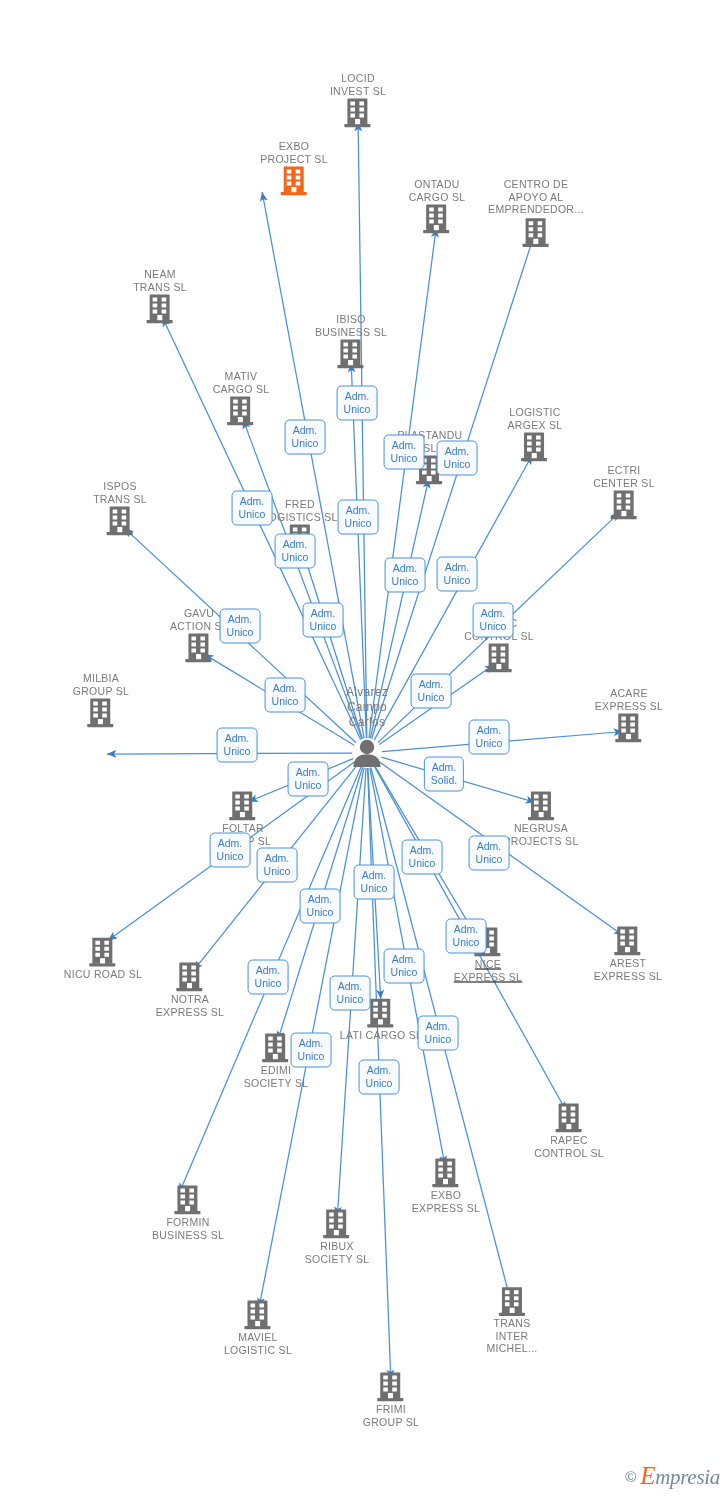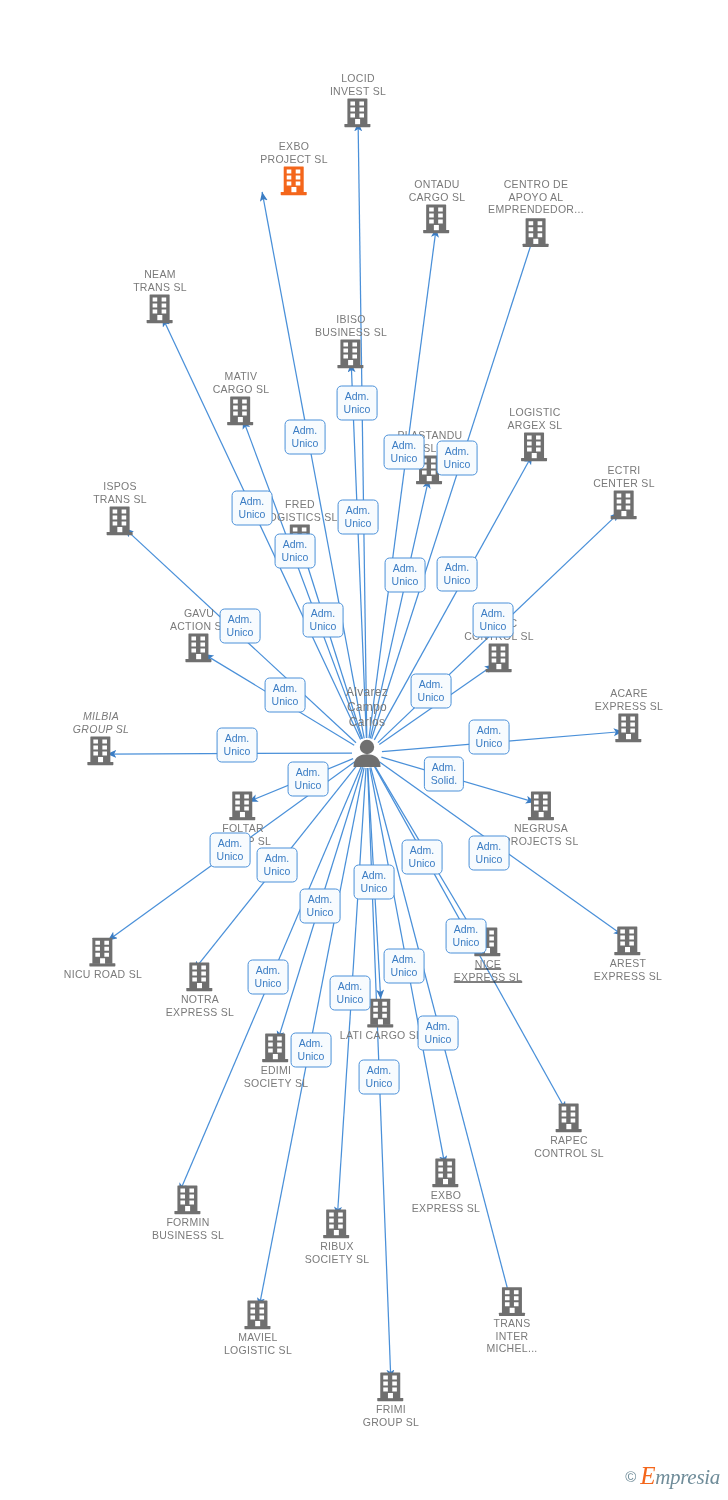--- a/index.html
+++ b/index.html
@@ -345,21 +345,21 @@
             <rect x="1.5" y="27.5" width="26" height="3.2" rx="0.6" fill="#6f6f6f"></rect>
             <rect x="7.5" y="5" width="4.6" height="4" fill="#ffffff"></rect>
             <rect x="16.5" y="5" width="4.6" height="4" fill="#ffffff"></rect>
             <rect x="7.5" y="11" width="4.6" height="4" fill="#ffffff"></rect>
             <rect x="16.5" y="11" width="4.6" height="4" fill="#ffffff"></rect>
             <rect x="7.5" y="17" width="4.6" height="4" fill="#ffffff"></rect>
             <rect x="16.5" y="17" width="4.6" height="4" fill="#ffffff"></rect>
             <rect x="12.2" y="22.5" width="5" height="5.2" fill="#ffffff"></rect>
           </svg></div>
       </div>
-      <div class="node" style="left: 101px; top: 738px; font-style: italic;">
+      <div class="node" style="left: 101px; top: 700px;">
         <div class="node-label">MILBIA
 GROUP  SL</div>
         <div class="node-icon"><svg viewBox="0 0 30 32" width="30" height="32">
             <rect x="4.5" y="2" width="20" height="26" rx="0.6" fill="#6f6f6f"></rect>
             <rect x="1.5" y="27.5" width="26" height="3.2" rx="0.6" fill="#6f6f6f"></rect>
             <rect x="7.5" y="5" width="4.6" height="4" fill="#ffffff"></rect>
             <rect x="16.5" y="5" width="4.6" height="4" fill="#ffffff"></rect>
             <rect x="7.5" y="11" width="4.6" height="4" fill="#ffffff"></rect>
             <rect x="16.5" y="11" width="4.6" height="4" fill="#ffffff"></rect>
             <rect x="7.5" y="17" width="4.6" height="4" fill="#ffffff"></rect>
@@ -419,21 +419,21 @@
             <rect x="16.5" y="5" width="4.6" height="4" fill="#ffffff"></rect>
             <rect x="7.5" y="11" width="4.6" height="4" fill="#ffffff"></rect>
             <rect x="16.5" y="11" width="4.6" height="4" fill="#ffffff"></rect>
             <rect x="7.5" y="17" width="4.6" height="4" fill="#ffffff"></rect>
             <rect x="16.5" y="17" width="4.6" height="4" fill="#ffffff"></rect>
             <rect x="12.2" y="22.5" width="5" height="5.2" fill="#ffffff"></rect>
           </svg></div>
         <div class="node-label">AREST
 EXPRESS  SL</div>
       </div>
-      <div class="node" style="left: 200px; top: 989px;">
+      <div class="node" style="left: 190px; top: 989px;">
         <div class="node-icon"><svg viewBox="0 0 30 32" width="30" height="32">
             <rect x="4.5" y="2" width="20" height="26" rx="0.6" fill="#6f6f6f"></rect>
             <rect x="1.5" y="27.5" width="26" height="3.2" rx="0.6" fill="#6f6f6f"></rect>
             <rect x="7.5" y="5" width="4.6" height="4" fill="#ffffff"></rect>
             <rect x="16.5" y="5" width="4.6" height="4" fill="#ffffff"></rect>
             <rect x="7.5" y="11" width="4.6" height="4" fill="#ffffff"></rect>
             <rect x="16.5" y="11" width="4.6" height="4" fill="#ffffff"></rect>
             <rect x="7.5" y="17" width="4.6" height="4" fill="#ffffff"></rect>
             <rect x="16.5" y="17" width="4.6" height="4" fill="#ffffff"></rect>
             <rect x="12.2" y="22.5" width="5" height="5.2" fill="#ffffff"></rect>

